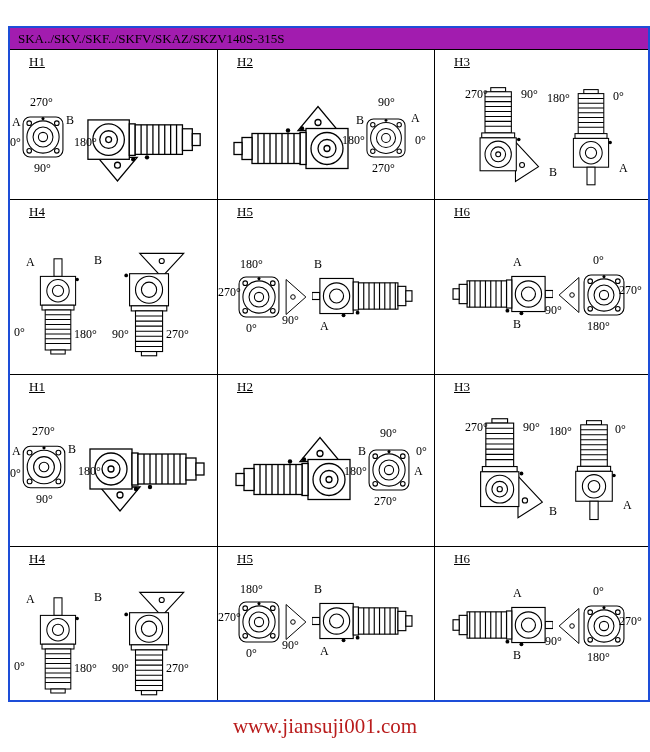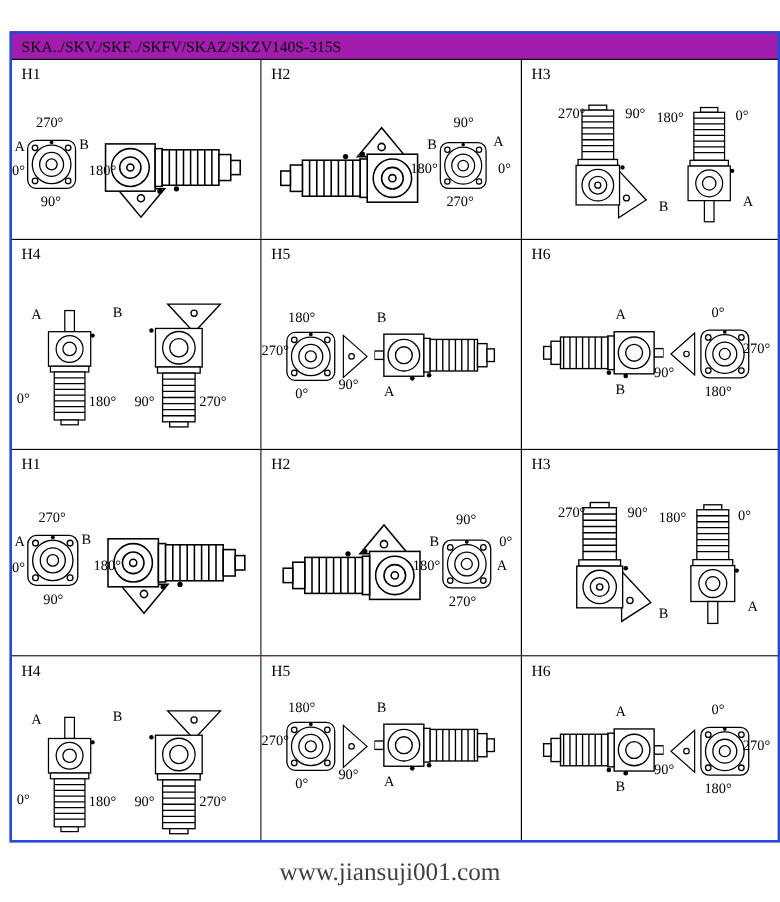--- a/index.html
+++ b/index.html
@@ -9,25 +9,25 @@
   .band{height:22px;border-bottom:1px solid #000;box-sizing:border-box;
         font-size:13px;padding:3px 0 0 8px;}
   .band2{height:26px;border-bottom:1px solid #000;box-sizing:border-box;
         font-size:13px;padding:6px 0 0 8px;}
   .row{display:flex;border-bottom:1px solid #000;box-sizing:border-box;}
   .row:last-child{border-bottom:none;}
   .r1{height:150px}.r2{height:175px}.r3{height:172px}.r4{height:153px}
   .cell{position:relative;box-sizing:border-box;border-right:1px solid #000;overflow:hidden;background:#fff;}
   .cell:last-child{border-right:none;}
   .c1{width:208px}.c2{width:217px}.c3{width:213px}
-  .hl{position:absolute;left:8px;top:4px;font-size:13px;}
+  .hl{position:absolute;left:19px;top:4px;font-size:13px;text-decoration:underline;}
   .ann{position:absolute;font-size:12px;white-space:nowrap;line-height:1;}
   .art{position:absolute;}
   .footer{position:absolute;left:0;right:0;top:714px;text-align:center;
-          font-size:21px;color:#404040;}
+          font-size:21px;color:#b91c1c;}
   .defs{position:absolute;width:0;height:0;}
 </style>
 </head>
 <body>
 
 <svg class="defs" aria-hidden="true">
 <defs>
 <symbol id="sym-endview" viewBox="0 0 60 60">
   <g stroke="#000" fill="#fff" stroke-width="1.4">
     <rect x="4" y="4" width="52" height="52" rx="9"></rect>

